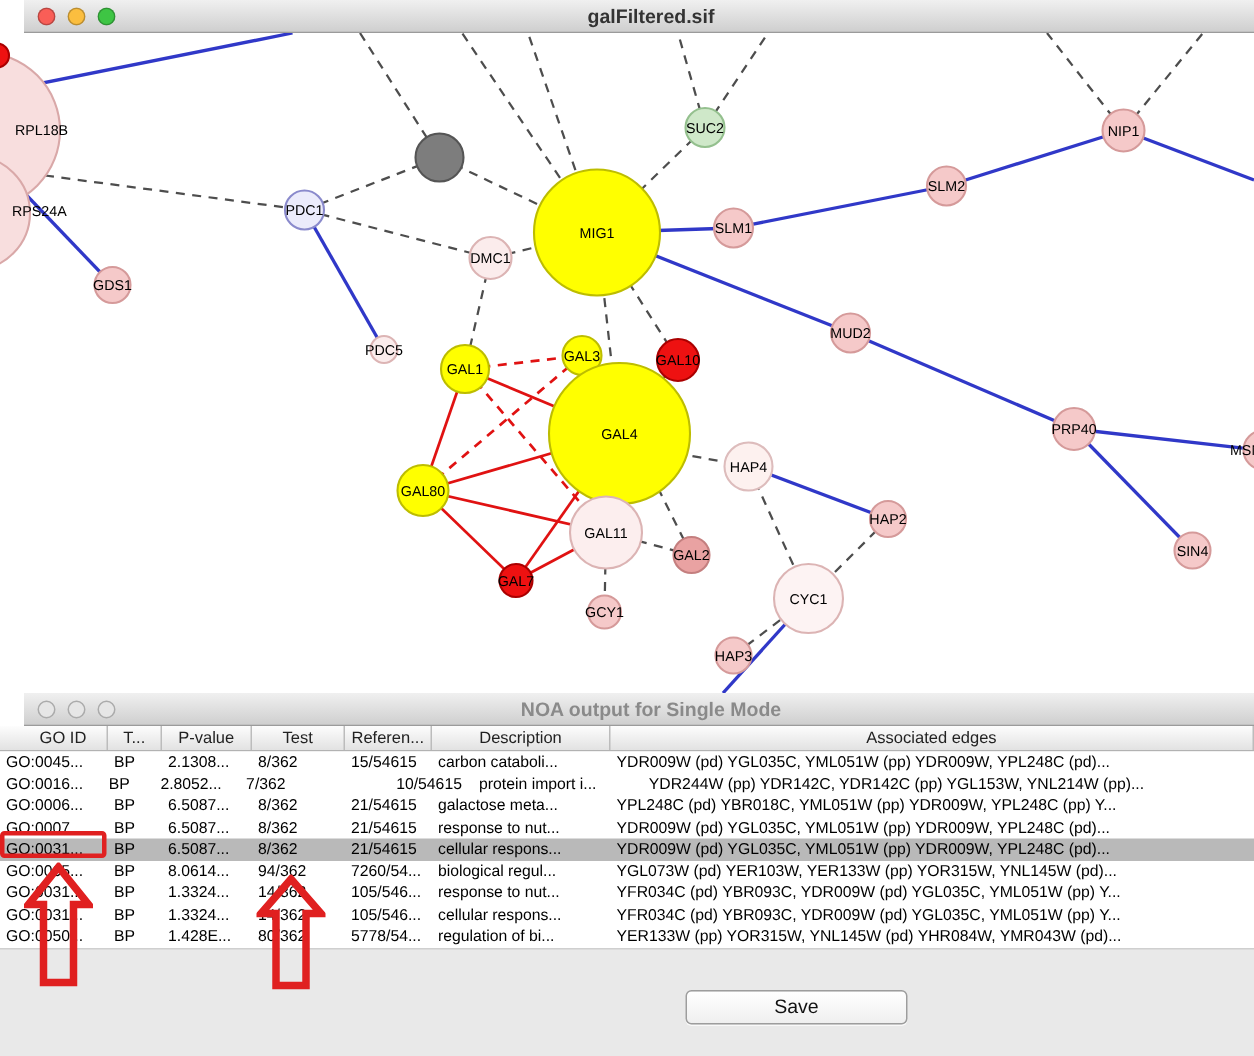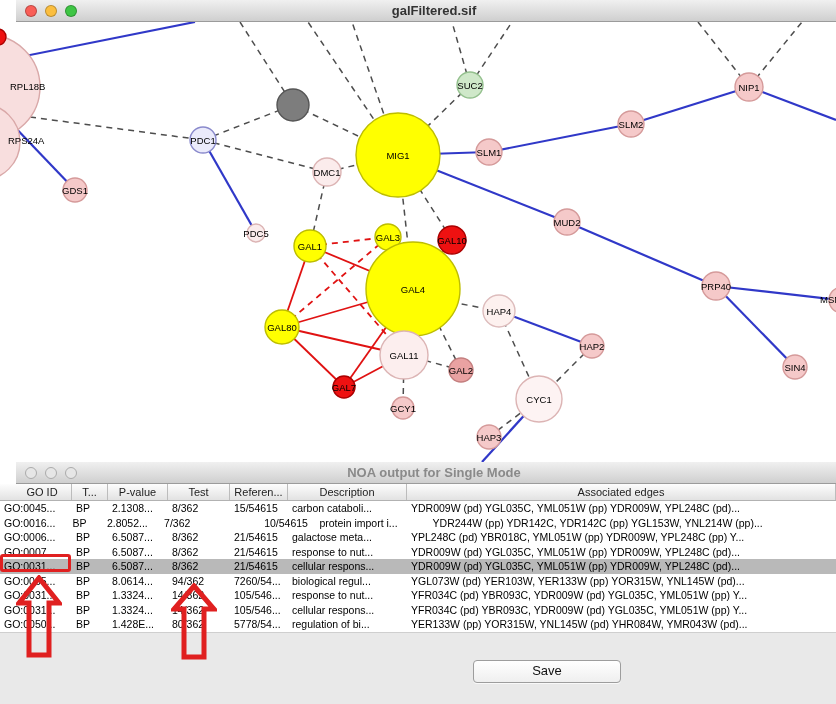--- a/index.html
+++ b/index.html
@@ -37,21 +37,21 @@
   #noa-body{position:absolute;left:0;top:501px;width:836px;height:131px;background:#fff;overflow:hidden;}
   .noa-row{display:flex;height:14.5px;background:#fff;}
   .noa-row.selected{background:#b9b9b9;}
   .noa-cell{box-sizing:border-box;padding-left:4px;font-size:10.5px;color:#000;
             line-height:14.5px;overflow:hidden;white-space:nowrap;}
   #noa-footer{position:absolute;left:0;top:632px;width:836px;height:72px;background:#e9e9e9;
               border-top:1px solid #cfcfcf;box-sizing:border-box;}
   .mac-btn{position:absolute;top:660px;width:146px;height:21px;border:1px solid #9d9d9d;border-radius:4px;
            background:linear-gradient(#ffffff,#efefef);font-size:13px;color:#111;text-align:center;
            line-height:20px;box-shadow:0 1px 0 rgba(255,255,255,.7);cursor:default;}
-  #save-btn{left:457px;margin-left:16px;}
+  #save-btn{left:457px;}
   #cancel-btn{left:676px;}
 
   
   #ann-rect{position:absolute;left:0;top:554px;width:71px;height:18px;box-sizing:border-box;
             border:3px solid #e02020;border-radius:3px;}
   .ann-arrow{position:absolute;}
   .ann-arrow polygon{fill:none;stroke:#e02020;stroke-width:5;stroke-linejoin:miter;}
 </style>
 </head>
 <body>

